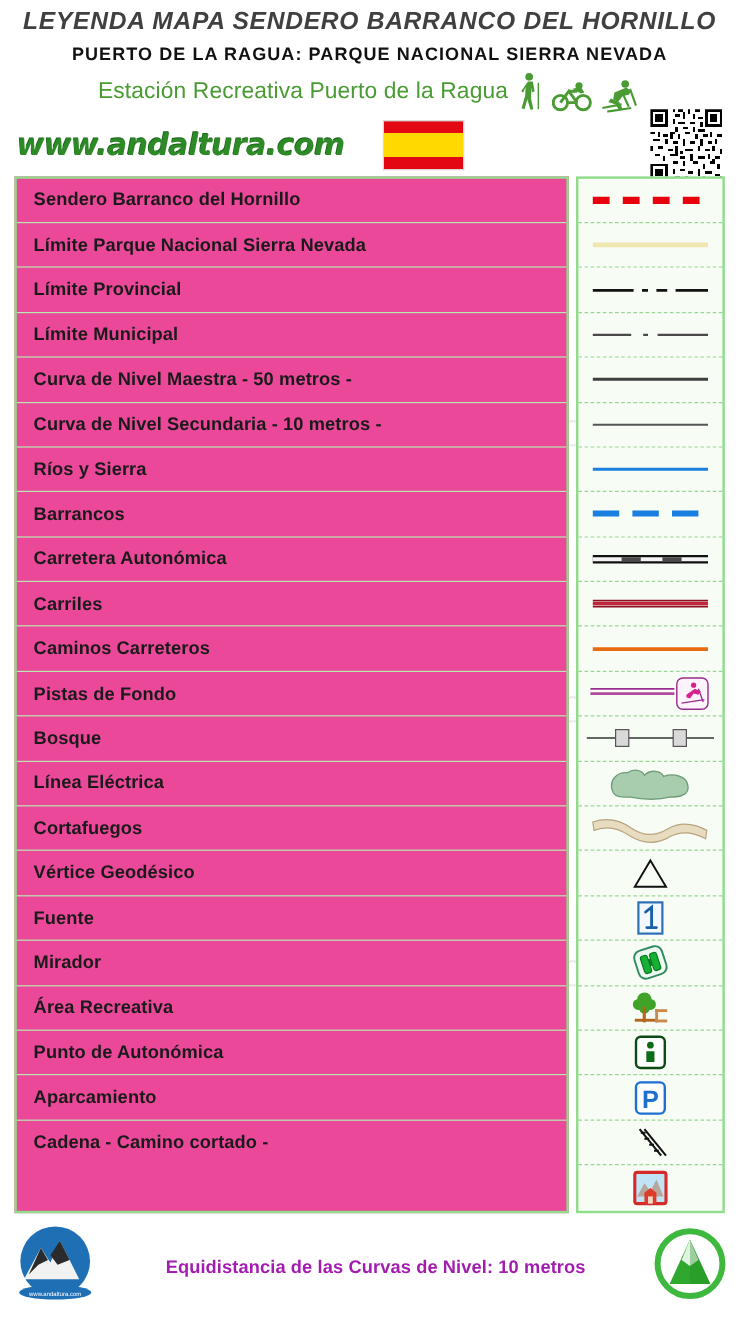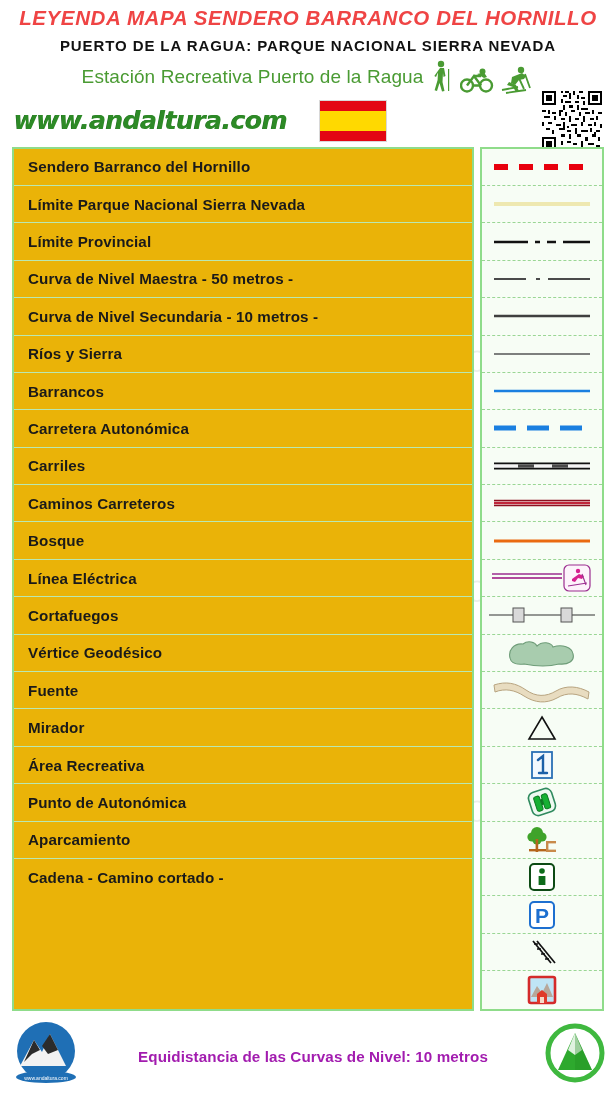--- a/index.html
+++ b/index.html
@@ -18,21 +18,21 @@
     z-index:3;user-select:none;
   }
   .wm1{top:330px;}
   .wm2{top:560px;}
   .wm3{top:780px;}
 
   
   .header{position:relative;z-index:5;padding-top:6px;}
   .title1{
     text-align:center;font-size:20.5px;font-weight:bold;font-style:italic;
-    letter-spacing:.6px;color:#ef4444;line-height:1.15;
+    letter-spacing:.6px;color:#404040;line-height:1.15;
   }
   .title2{
     text-align:center;font-size:15px;font-weight:bold;
     letter-spacing:.9px;color:#111;margin-top:7px;
   }
   .title3row{
     display:flex;align-items:center;justify-content:center;
     gap:9px;margin-top:6px;
   }
   .title3{
@@ -56,21 +56,21 @@
       #e30613 0 25%, #ffd900 25% 75%, #e30613 75% 100%);
   }
   .qr{margin-left:auto;width:60px;height:60px;display:block;}
 
   
   .legend{
     position:relative;z-index:5;
     display:flex;gap:6px;padding:0 12px;margin-top:4px;
   }
   .labelbox{
-    flex:1;border:2px solid #8fdc8a;background:#eab308;
+    flex:1;border:2px solid #8fdc8a;background:#ec4899;
     box-sizing:border-box;
   }
   .symbolbox{
     width:124px;border:2px solid #8fdc8a;background:#f7fdf5;
     box-sizing:border-box;
   }
   .lrow{
     height:37.4px;display:flex;align-items:center;
     padding-left:14px;box-sizing:border-box;
     border-bottom:1px solid #b9e8b2;
@@ -240,27 +240,29 @@
     </svg>
   </div>
 </div>
 
 <div class="legend">
 
   <div class="labelbox">
     <div class="lrow">Sendero Barranco del Hornillo</div>
     <div class="lrow">Límite Parque Nacional Sierra Nevada</div>
     <div class="lrow">Límite Provincial</div>
+    <div class="lrow">Límite Municipal</div>
     <div class="lrow">Curva de Nivel Maestra - 50 metros -</div>
     <div class="lrow">Curva de Nivel Secundaria - 10 metros -</div>
     <div class="lrow">Ríos y Sierra</div>
     <div class="lrow">Barrancos</div>
     <div class="lrow">Carretera Autonómica</div>
     <div class="lrow">Carriles</div>
     <div class="lrow">Caminos Carreteros</div>
+    <div class="lrow">Pistas de Fondo</div>
     <div class="lrow">Bosque</div>
     <div class="lrow">Línea Eléctrica</div>
     <div class="lrow">Cortafuegos</div>
     <div class="lrow">Vértice Geodésico</div>
     <div class="lrow">Fuente</div>
     <div class="lrow">Mirador</div>
     <div class="lrow">Área Recreativa</div>
     <div class="lrow">Punto de Autonómica</div>
     <div class="lrow">Aparcamiento</div>
     <div class="lrow">Cadena - Camino cortado -</div>

